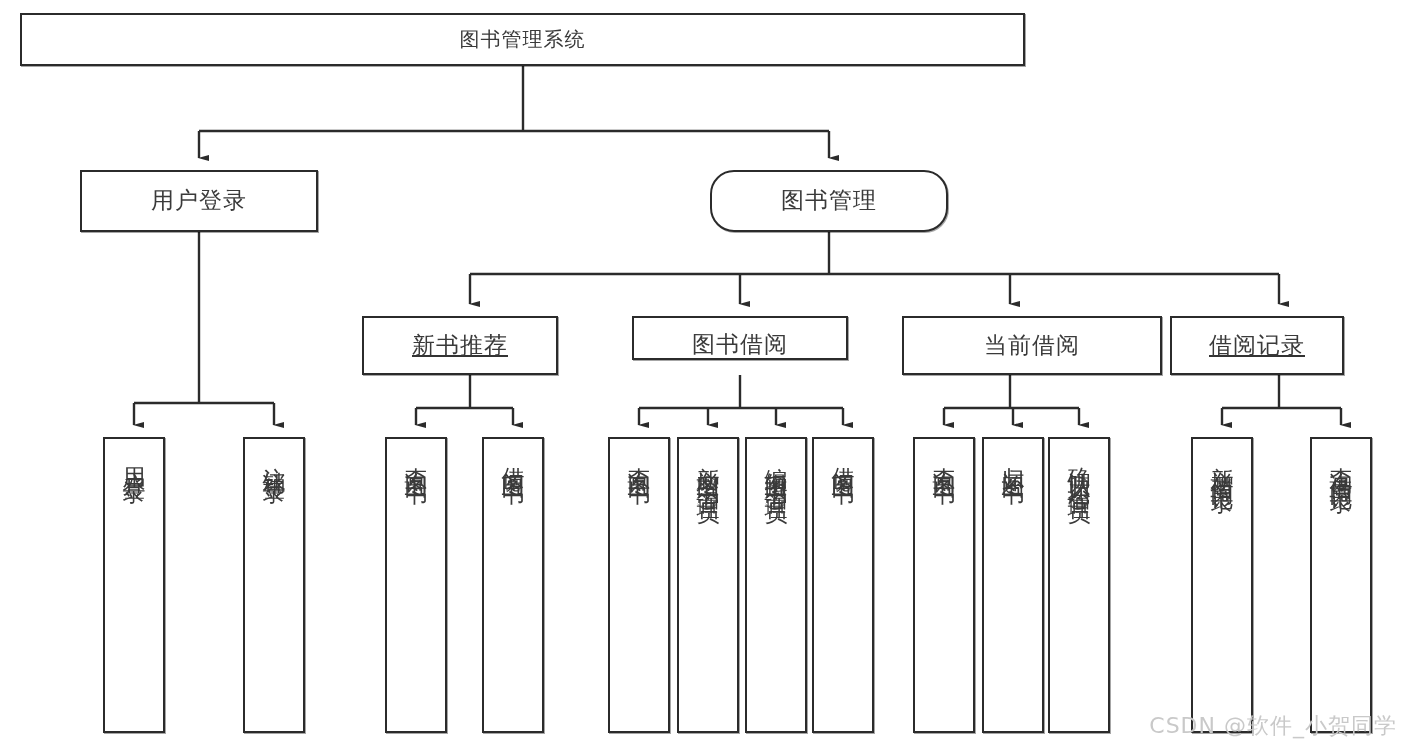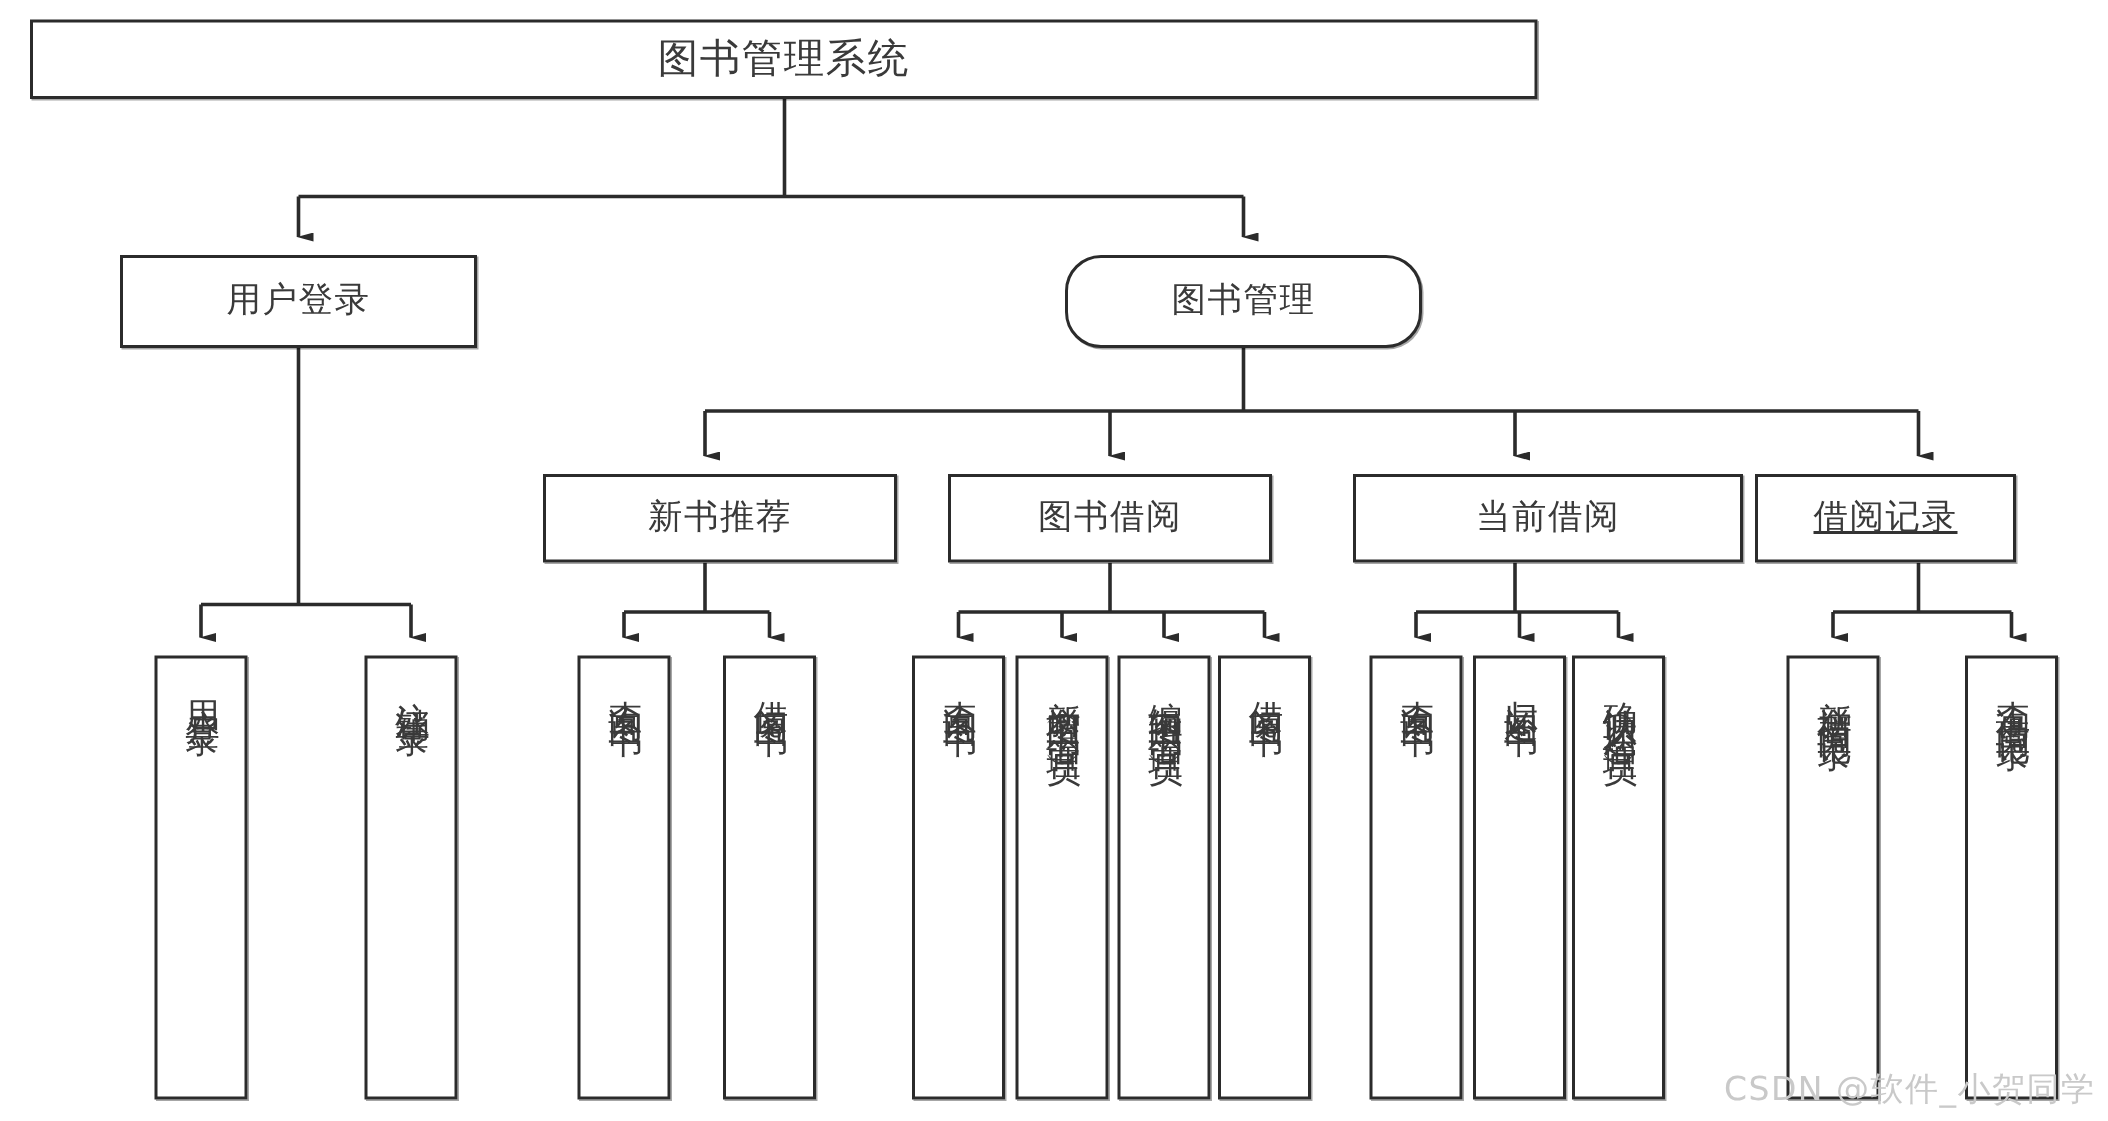--- a/index.html
+++ b/index.html
@@ -25,21 +25,21 @@
     box-shadow:1px 1px 0 rgba(0,0,0,.35);
   }
   .node .lbl{
     color:#3a3a3a;
     text-align:center;
     line-height:1.18;
     letter-spacing:1px;
     white-space:nowrap;
   }
   .h-node .lbl{font-size:23px;}
-  .root .lbl{font-size:27px;}
+  .root .lbl{font-size:20px;}
 
   
   .leaf{align-items:flex-start;padding-top:10px;}
   .leaf .lbl{
     writing-mode:vertical-rl;
     text-orientation:upright;
     font-size:23px;
     line-height:1.0;
     letter-spacing:5px;
     white-space:pre;
@@ -114,24 +114,24 @@
     <span class="lbl">图书管理系统</span>
   </div>
 
   <div class="node h-node" style="left:80px;top:170px;width:238px;height:62px;">
     <span class="lbl">用户登录</span>
   </div>
   <div class="node h-node" style="left:710px;top:170px;width:238px;height:62px;border-radius:24px;">
     <span class="lbl">图书管理</span>
   </div>
 
-  <div class="node h-node" style="left:362px;top:316px;width:236px;height:59px;">
+  <div class="node h-node" style="left:362px;top:316px;width:196px;height:59px;text-decoration:underline;">
     <span class="lbl">新书推荐</span>
   </div>
-  <div class="node h-node" style="left:632px;top:316px;width:216px;height:59px;">
+  <div class="node h-node" style="left:632px;top:316px;width:216px;height:44px;align-items:flex-end;">
     <span class="lbl">图书借阅</span>
   </div>
   <div class="node h-node" style="left:902px;top:316px;width:260px;height:59px;">
     <span class="lbl">当前借阅</span>
   </div>
   <div class="node h-node" style="left:1170px;top:316px;width:174px;height:59px;text-decoration:underline;">
     <span class="lbl">借阅记录</span>
   </div>
 
   <div class="node leaf" style="left:103px;top:437px;width:62px;height:296px;">

